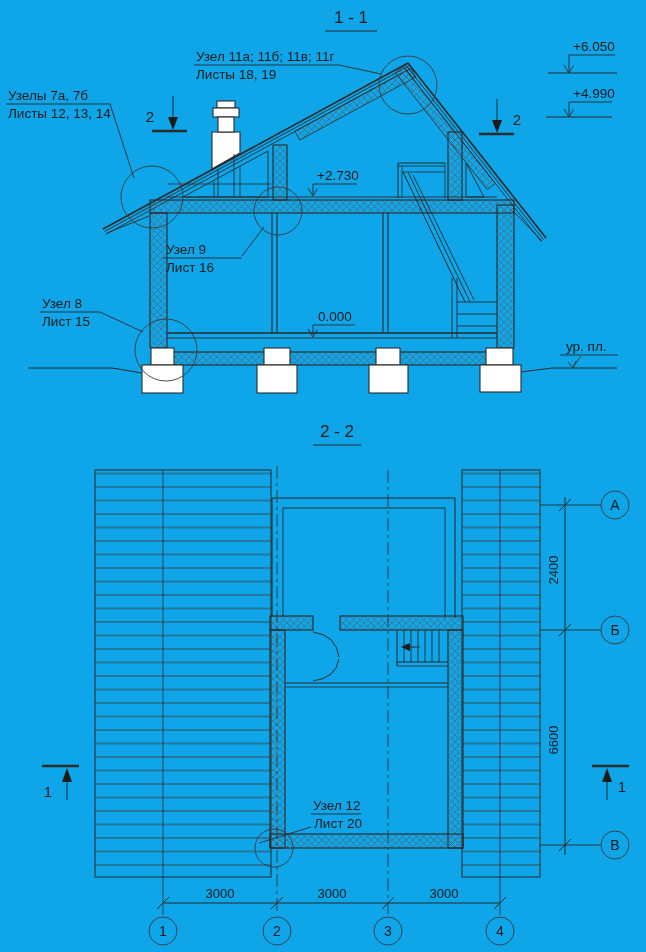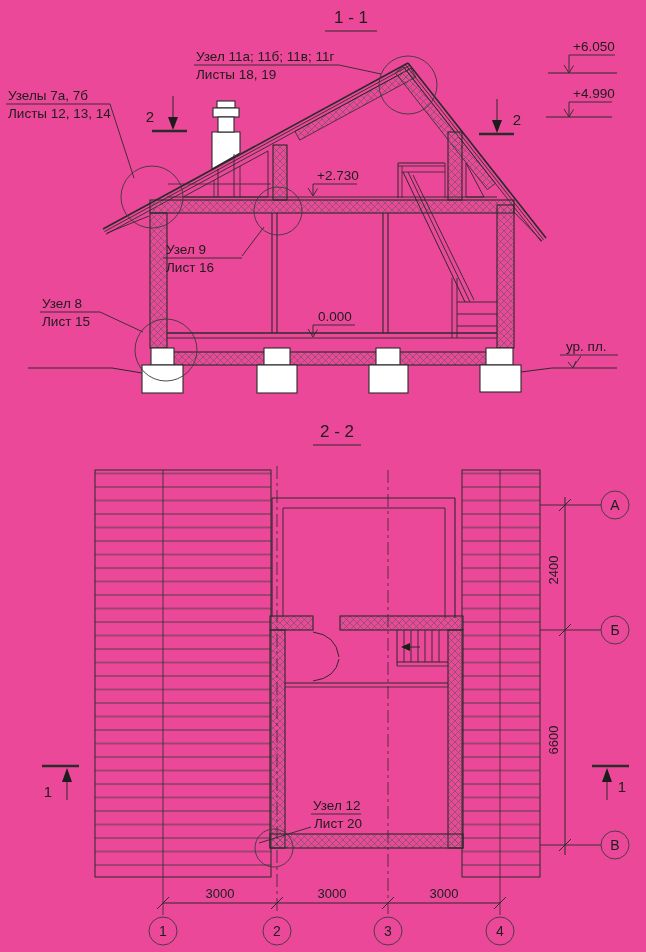--- a/index.html
+++ b/index.html
@@ -1,16 +1,16 @@
 <!DOCTYPE html>
 <html><head>
 <meta charset="utf-8">
 <style>
   html,body{margin:0;padding:0;background:#ffffff;}
-  .sheet{position:relative;width:646px;height:952px;background:#ec4899;overflow:hidden;}
+  .sheet{position:relative;width:646px;height:952px;background:#0ea5e9;overflow:hidden;}
   svg{position:absolute;left:0;top:0;}
   text{font-family:"Liberation Sans", sans-serif;fill:#1c1c1c;}
   .t-title{font-size:17px;}
   .t-label{font-size:13.5px;}
   .t-dim{font-size:13px;}
   .t-marker{font-size:15px;}
   .t-bubble{font-size:14px;}
   .ln{stroke:#2b2b2b;fill:none;}
   .wall{fill:url(#xh);stroke:#2b2b2b;stroke-width:1.1;}
   .white{fill:#ffffff;stroke:#2b2b2b;stroke-width:1.1;}

